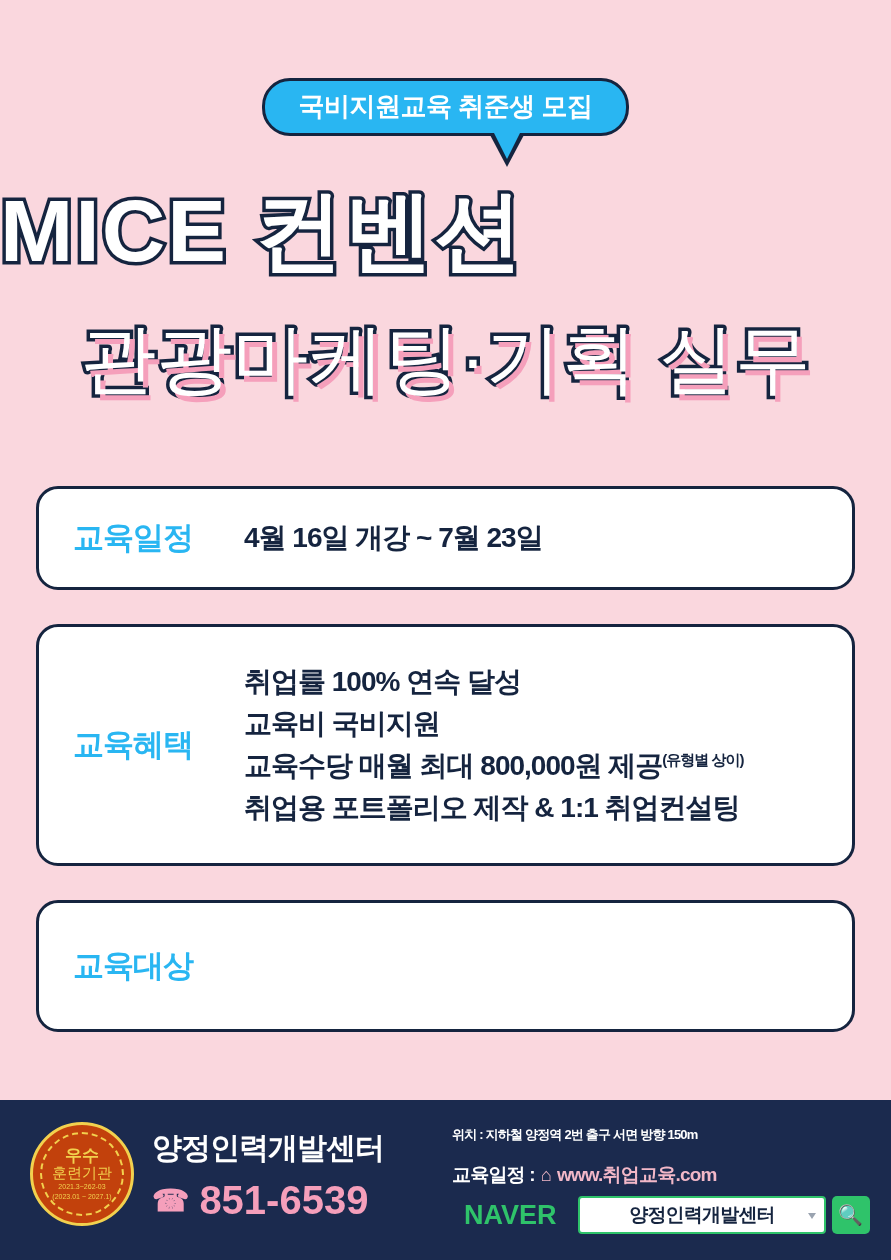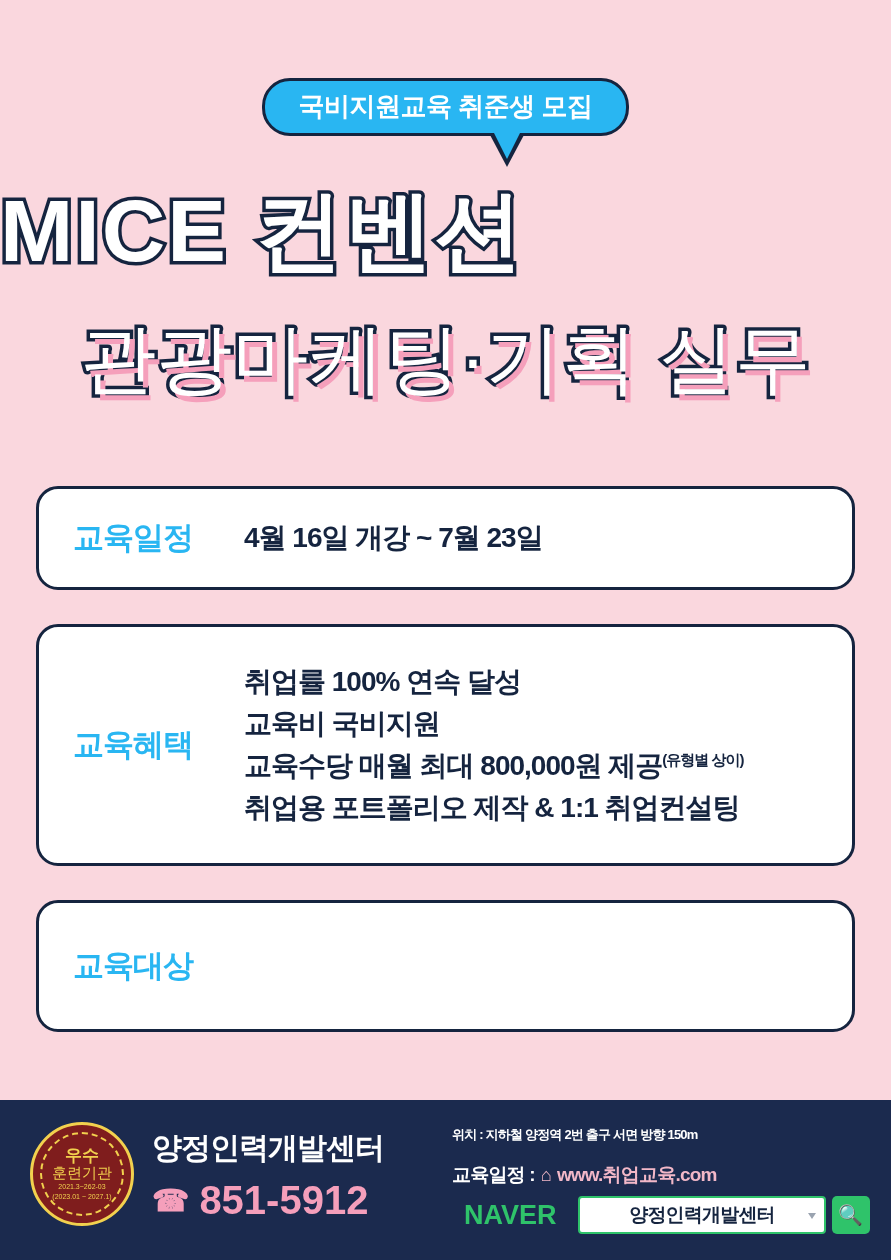--- a/index.html
+++ b/index.html
@@ -144,21 +144,21 @@
     width: 891px;
     height: 160px;
     background: #1b2a4e;
     color: #ffffff;
   }
   .seal {
     position: absolute;
     left: 30px; top: 22px;
     width: 104px; height: 104px;
     border-radius: 50%;
-    background: #7f1d1d;
+    background: #c2410c;
     border: 3px solid #f2d14e;
     display: flex; align-items: center; justify-content: center;
     flex-direction: column;
   }
   .seal .ring {
     position: absolute;
     left: 7px; top: 7px; right: 7px; bottom: 7px;
     border-radius: 50%;
     border: 2px dashed #f2d14e;
   }
@@ -294,21 +294,21 @@
     <div class="t1">우수</div>
     <div class="t2">훈련기관</div>
     <div class="t3">2021.3~262-03</div>
     <div class="t3">(2023.01 ~ 2027.1)</div>
   </div>
 
   <div class="org-name">양정인력개발센터</div>
 
   <div class="phone">
     <span class="ico">☎</span>
-    <span>851-5912</span>
+    <span>851-6539</span>
   </div>
 
   <div class="loc">위치 : 지하철 양정역 2번 출구 서면 방향 150m</div>
 
   <div class="home">
     <span>교육일정 :</span>
     <span class="homeico">⌂</span>
     <span class="url">www.취업교육.com</span>
   </div>
 

